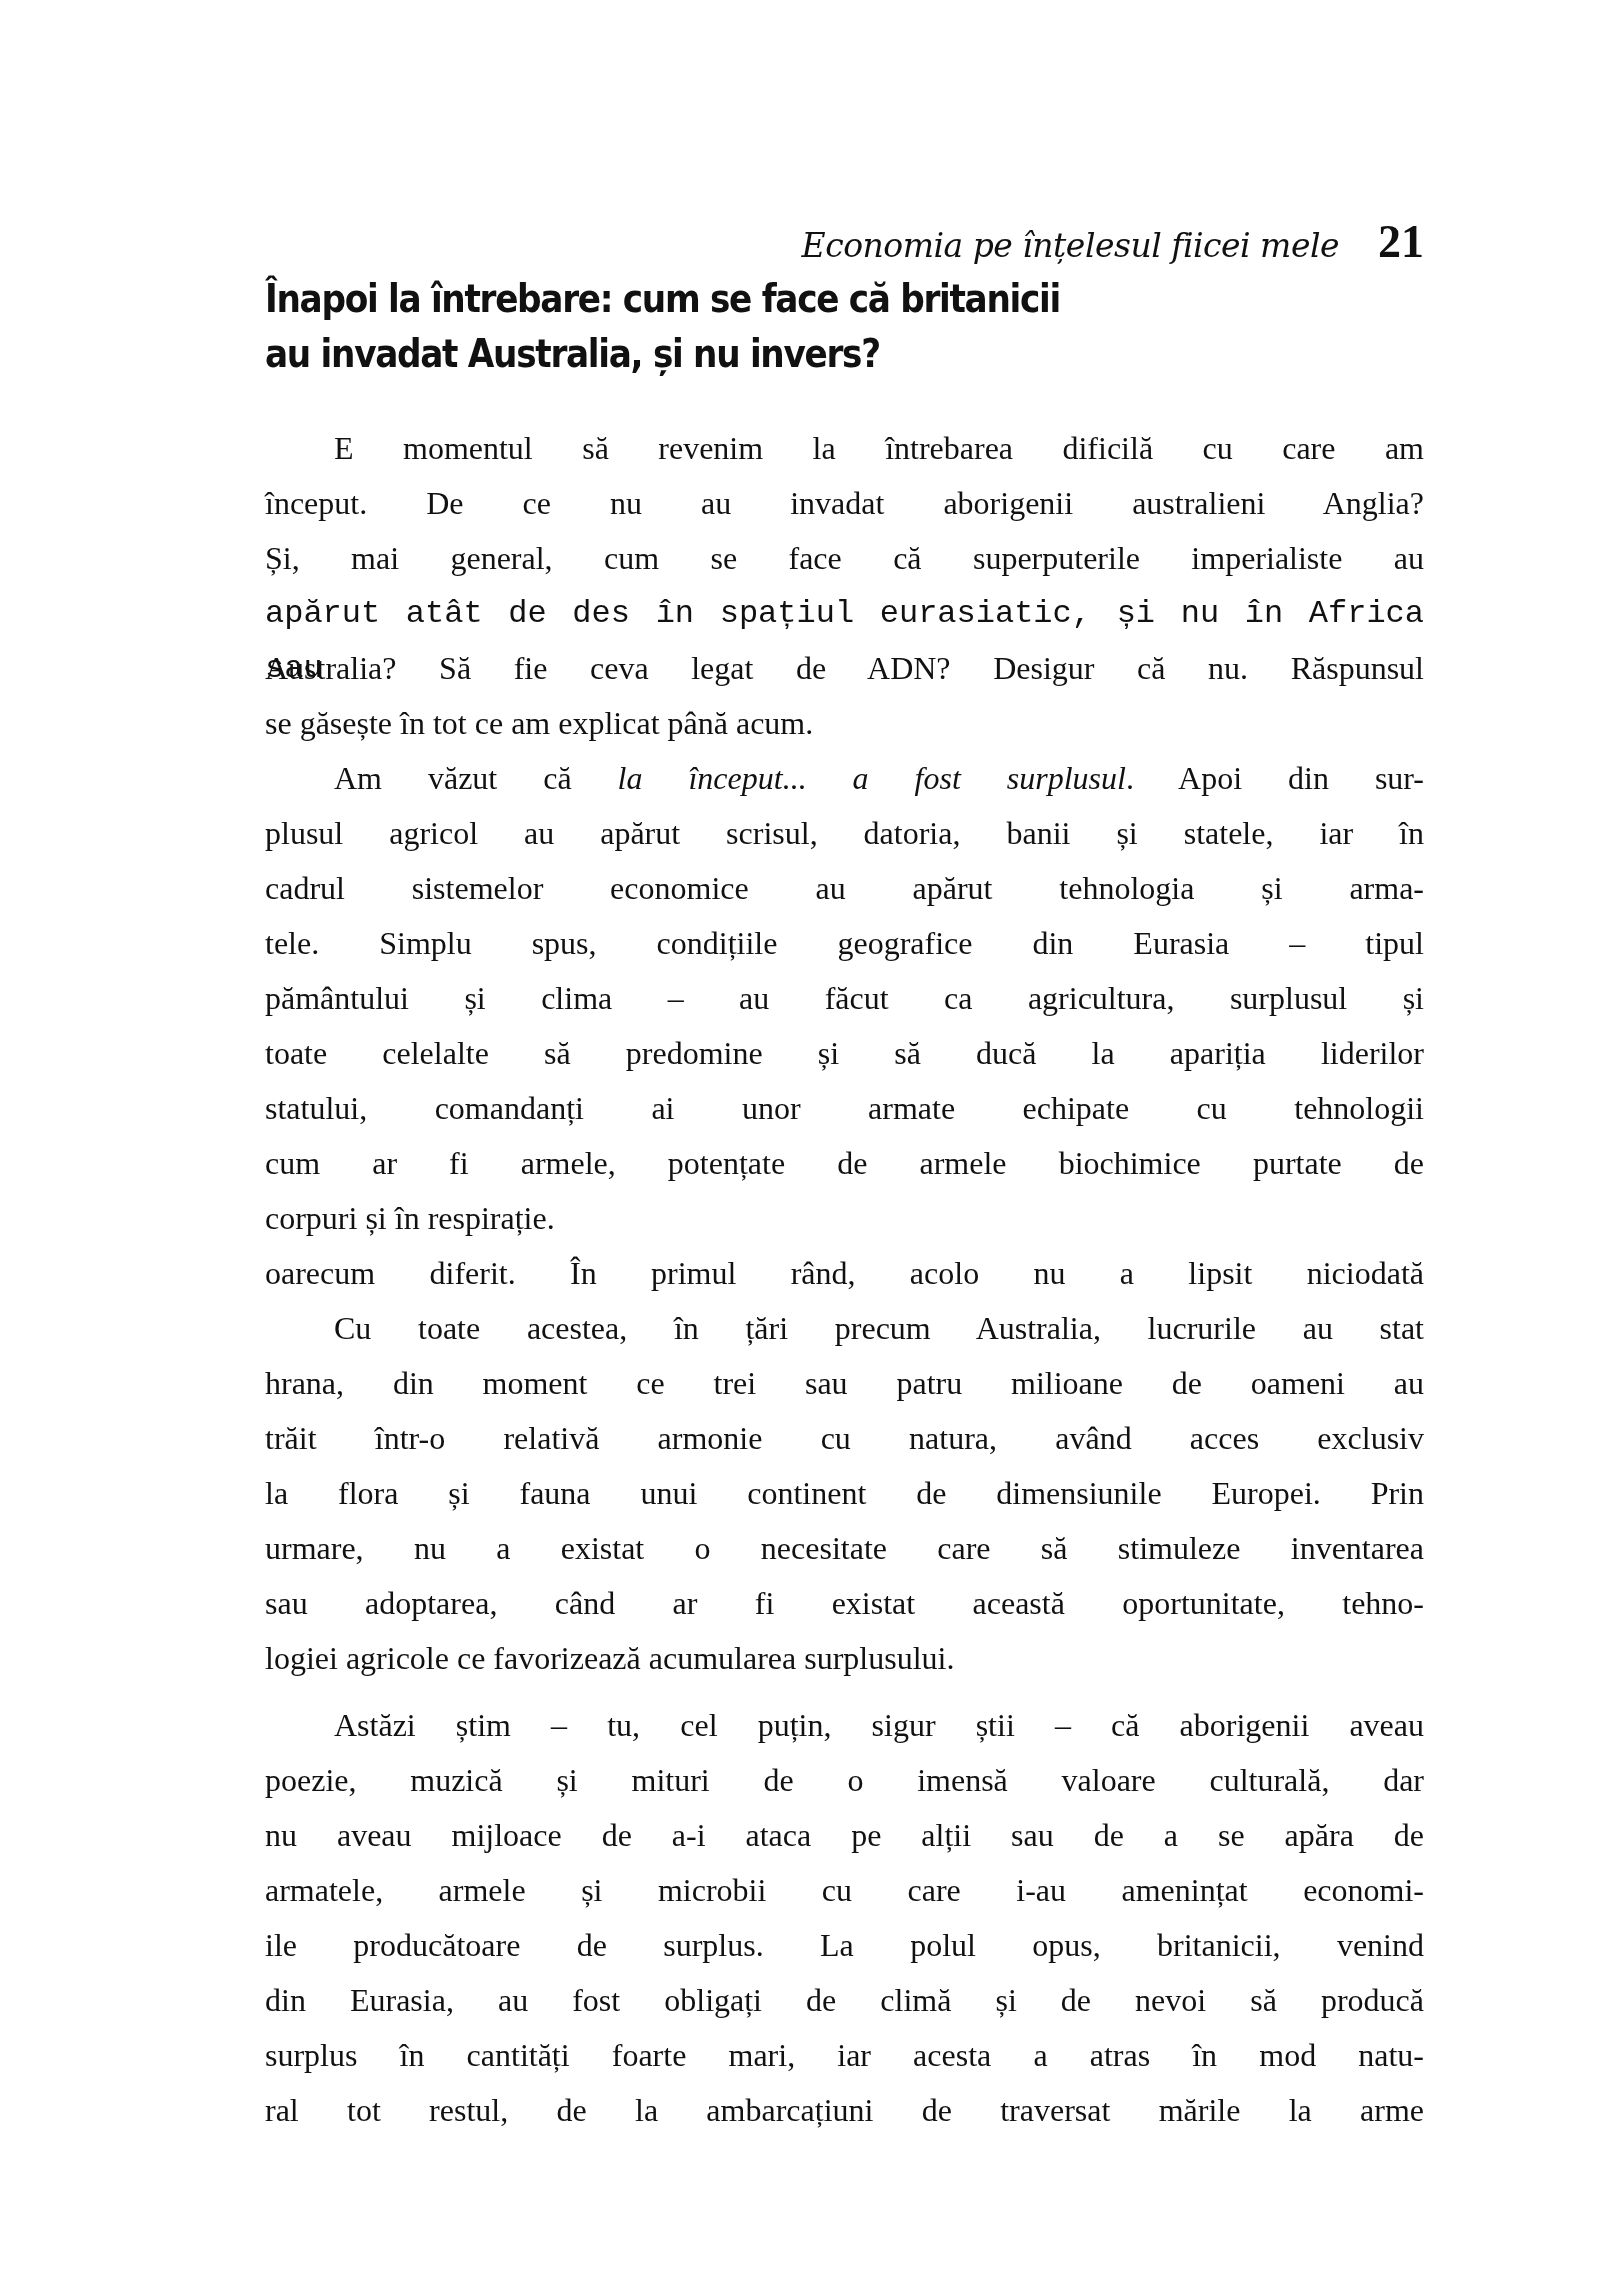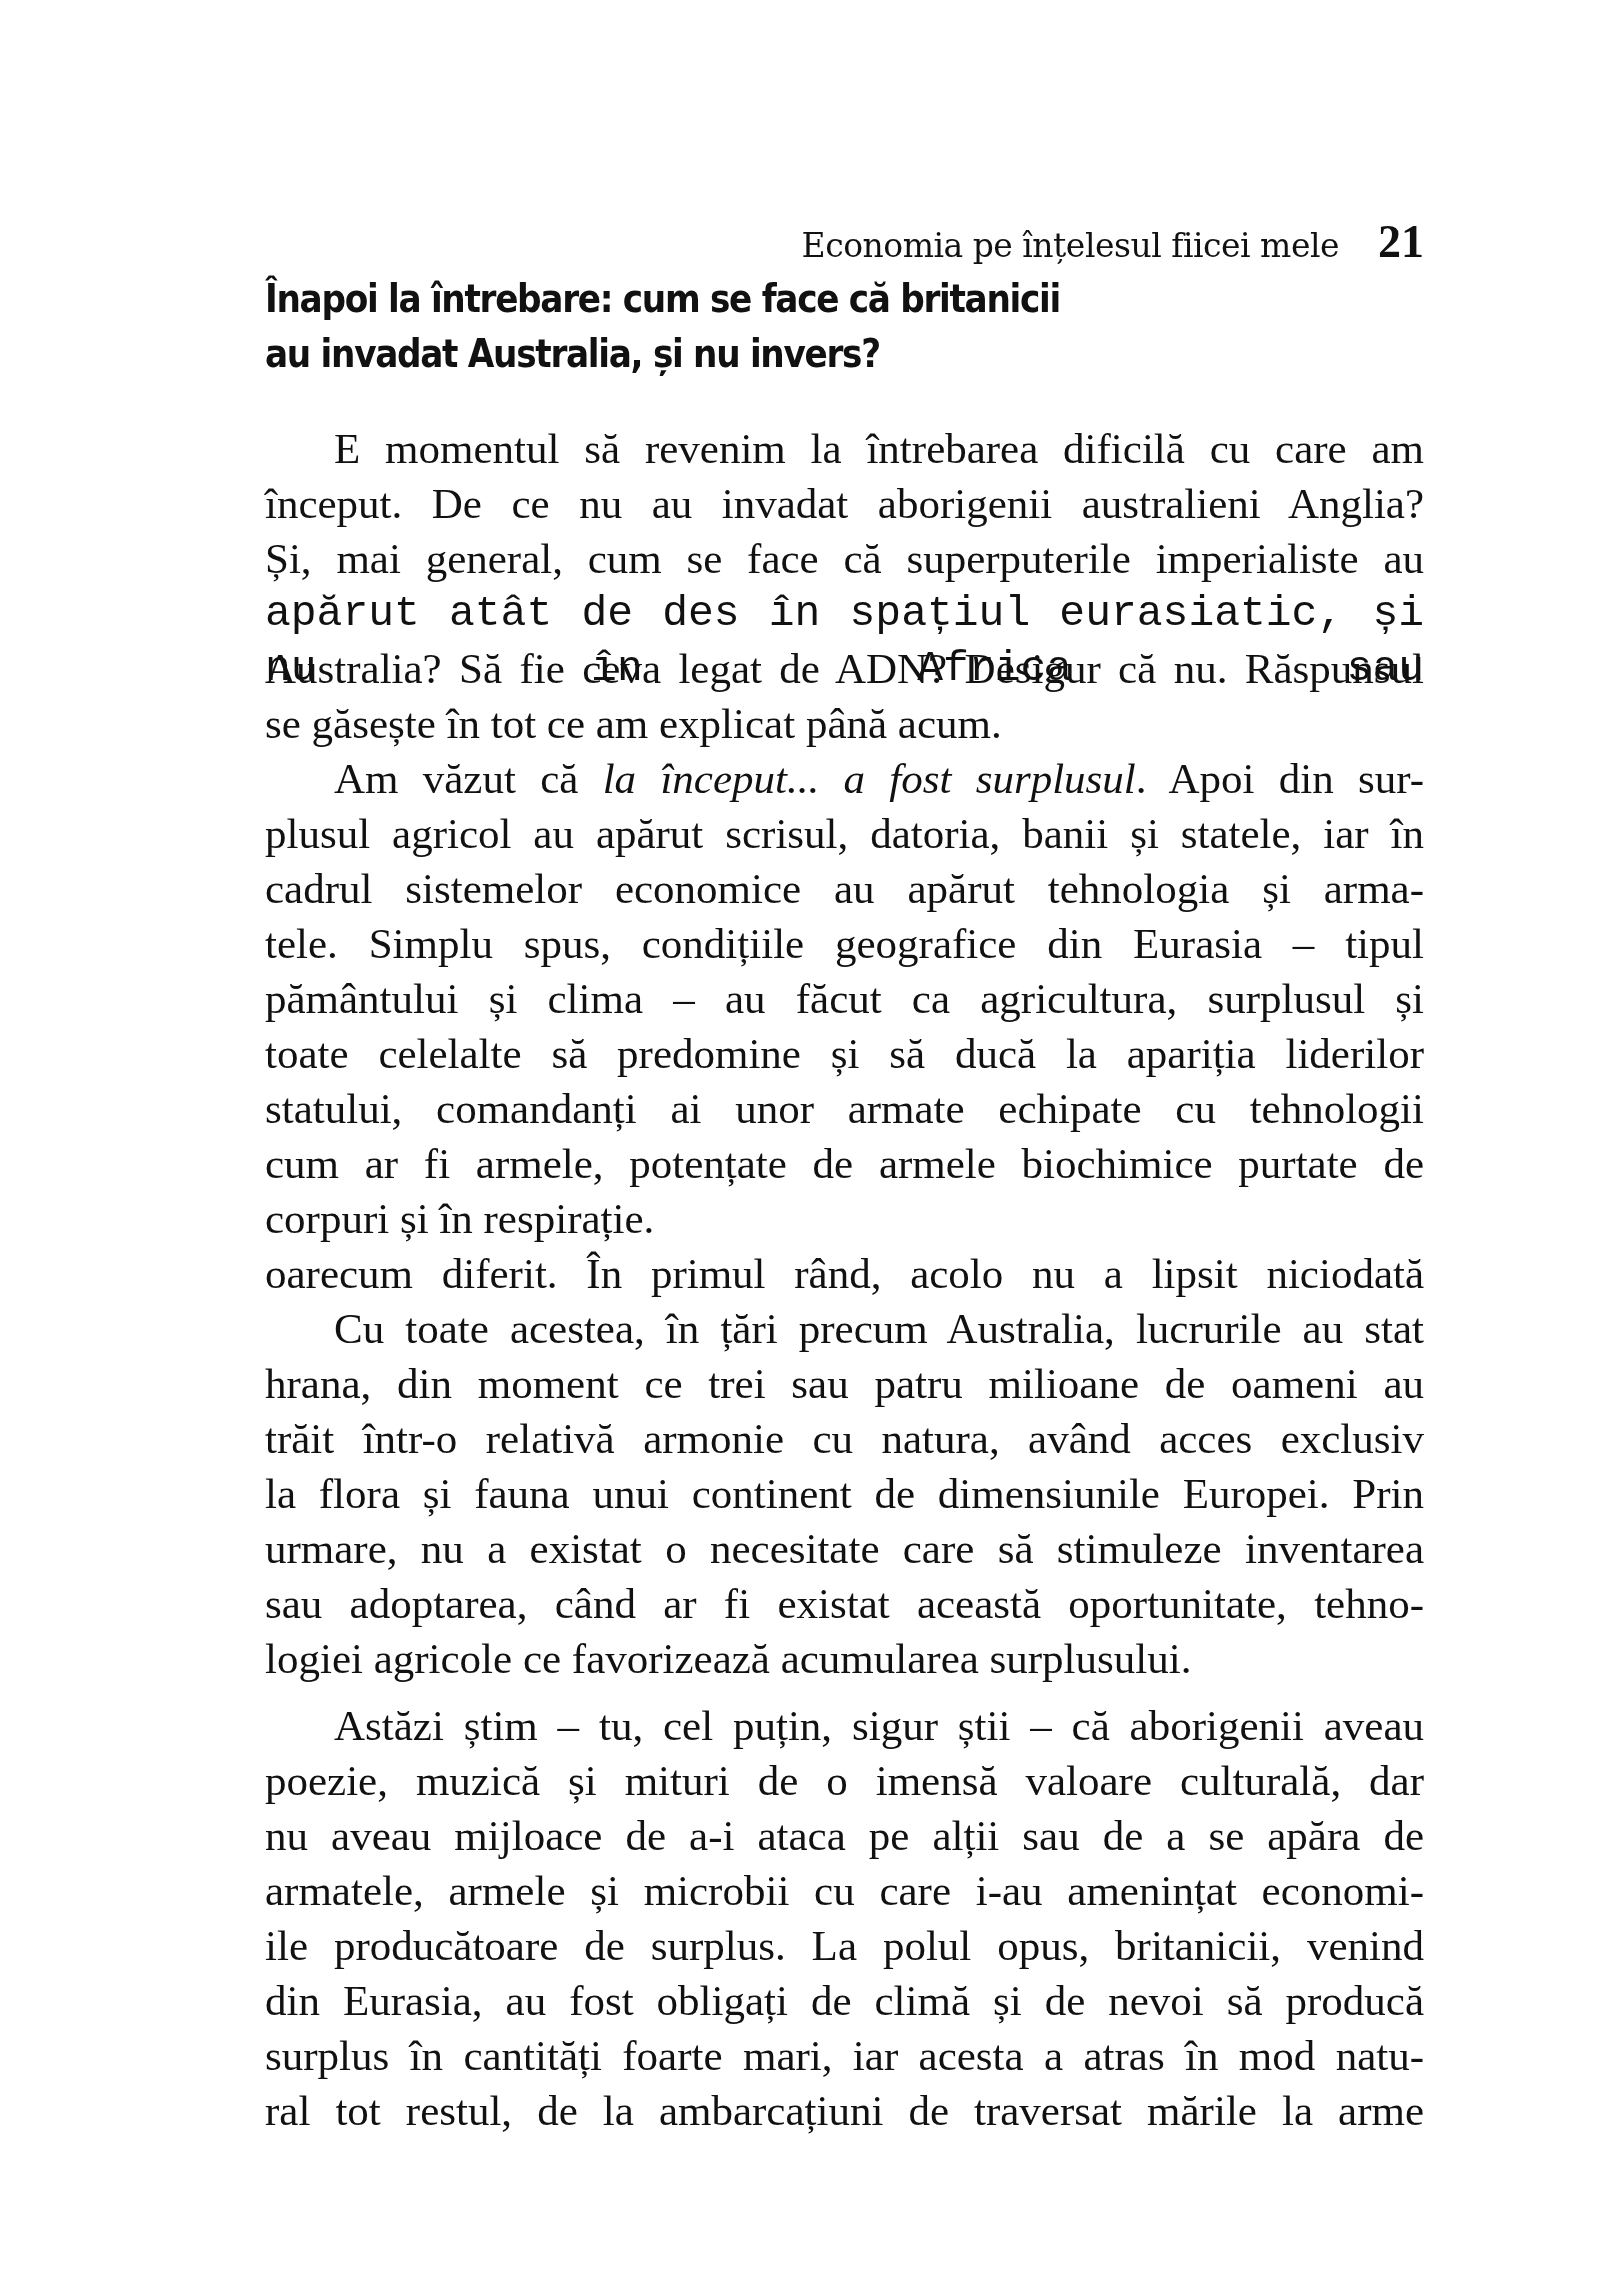--- a/index.html
+++ b/index.html
@@ -2,31 +2,31 @@
 <html><head>
 <meta charset="utf-8">
 <style>
   html, body { margin: 0; padding: 0; background: #ffffff; }
   body { width: 1621px; height: 2293px; position: relative; overflow: hidden; color: #111; }
   .running-head {
     position: absolute; top: 188px; left: 765px; width: 659px;
     font-family: "DejaVu Serif", serif; font-size: 33px; line-height: 43px;
     display: flex; justify-content: flex-end; align-items: baseline;
   }
-  .running-title { letter-spacing: -0.5px; margin-top: 36px; }
+  .running-title { font-style: italic; letter-spacing: -0.5px; margin-top: 36px; }
   .page-number { margin-left: 39px; font-weight: bold; font-family: "Liberation Serif", serif; font-size: 46px; }
   .heading {
     position: absolute; top: 271px; left: 265px; width: 882px;
     font-family: "DejaVu Sans", sans-serif; font-weight: bold; font-size: 39px;
     line-height: 55px; letter-spacing: -1.5px; transform: scaleX(0.88); transform-origin: left top;
   }
   .heading .hl { display: block; white-space: nowrap; }
   .body-text {
     position: absolute; top: 421px; left: 265px; width: 1159px;
-    font-family: "Liberation Serif", serif; font-size: 43px; line-height: 55px;
+    font-family: "Liberation Serif", serif; font-size: 32px; line-height: 55px;
   }
   .line { display: block; text-align: justify; text-align-last: justify; white-space: nowrap; overflow: visible; height: 55px; }
   .line.last { text-align-last: left; }
   .line.indent { padding-left: 69px; }
   em { font-style: italic; }
 </style>
 </head>
 <body>
 
 <div class="running-head">

